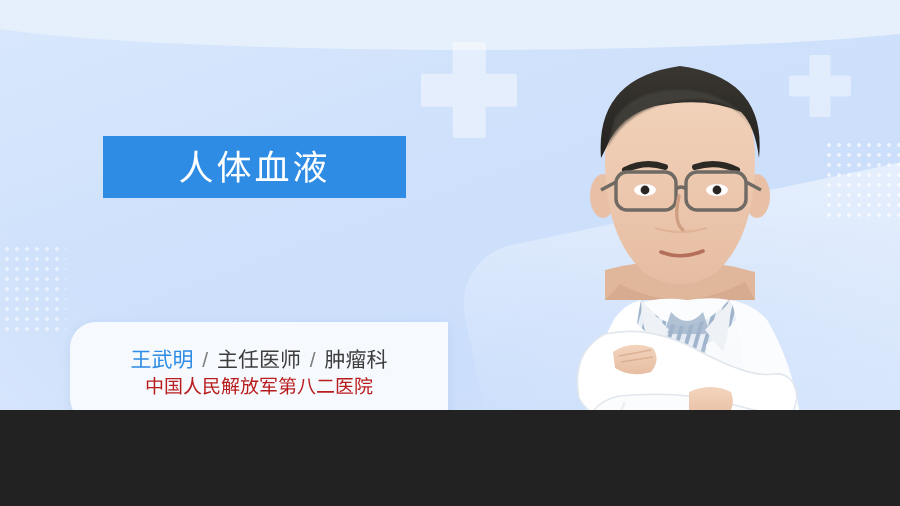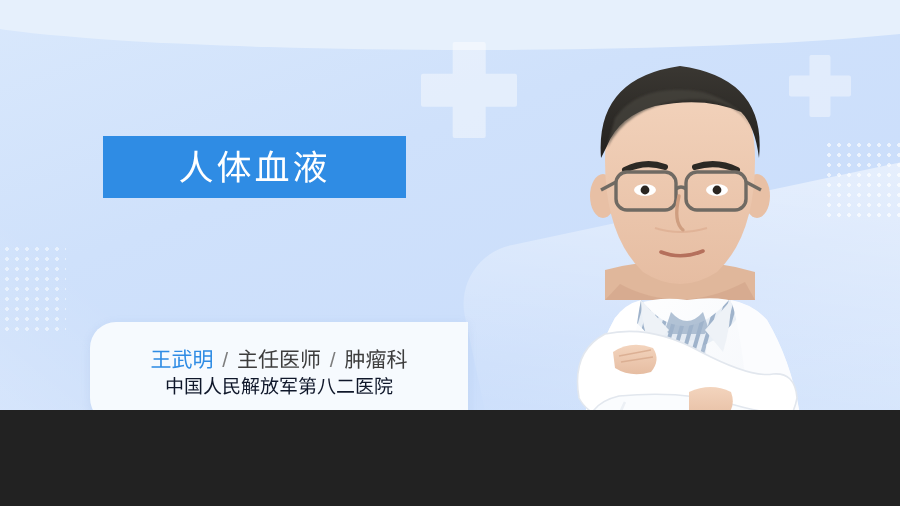--- a/index.html
+++ b/index.html
@@ -123,21 +123,21 @@
     color: #2f8ce4;
     font-size: 42px;
     font-weight: bold;
     letter-spacing: 2px;
     line-height: 1;
     white-space: nowrap;
   }
 
   .doctor-card {
     position: absolute;
-    left: 90px;
+    left: 70px;
     top: 322px;
     width: 378px;
     height: 102px;
     background: #f6fafe;
     border-radius: 26px 0 0 26px;
     box-shadow: 0 2px 10px rgba(110,150,200,.14);
     display: flex;
     flex-direction: column;
     align-items: center;
     justify-content: center;
@@ -146,21 +146,21 @@
   .card-line1 {
     font-size: 21px;
     line-height: 1.2;
     white-space: nowrap;
     color: #3d3d3d;
   }
   .card-line1 .docname { color: #2f8ce4; }
   .card-line1 .sep { color: #7d7d7d; padding: 0 3px; }
   .card-line2 {
     font-size: 19px;
-    color: #0f172a;
+    color: #b91c1c;
     line-height: 1.2;
     white-space: nowrap;
   }
 </style>
 </head>
 <body>
 
 <div id="stage">
 
   <div class="bg-layer">

